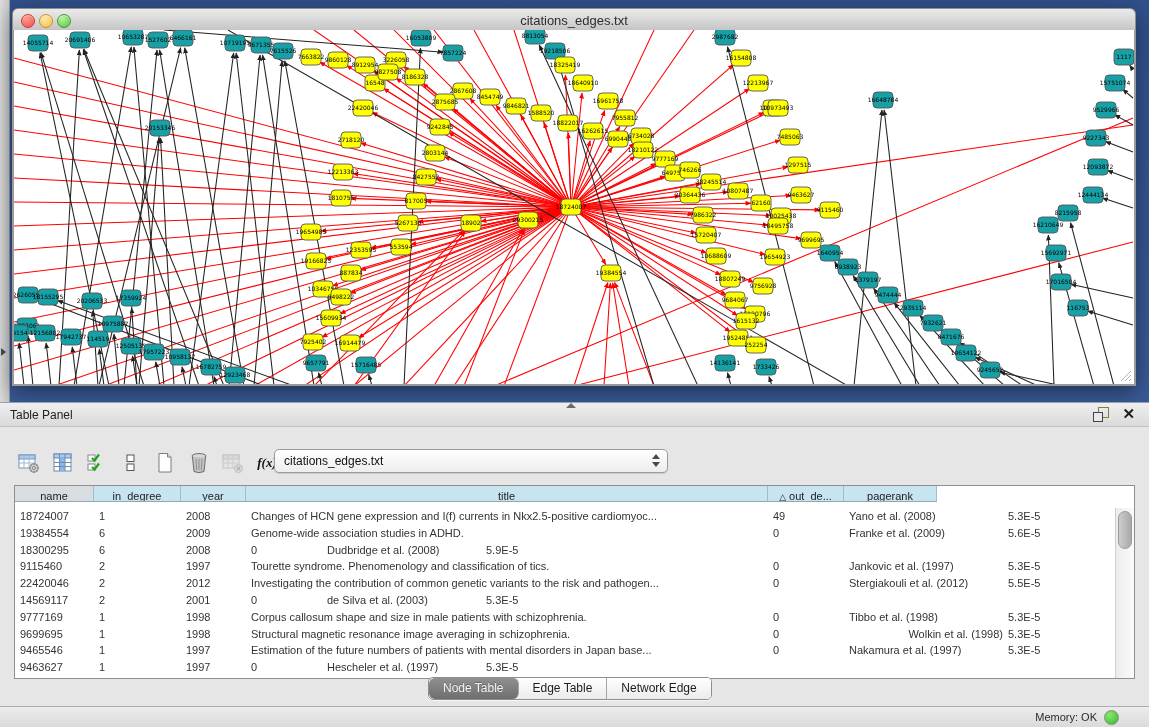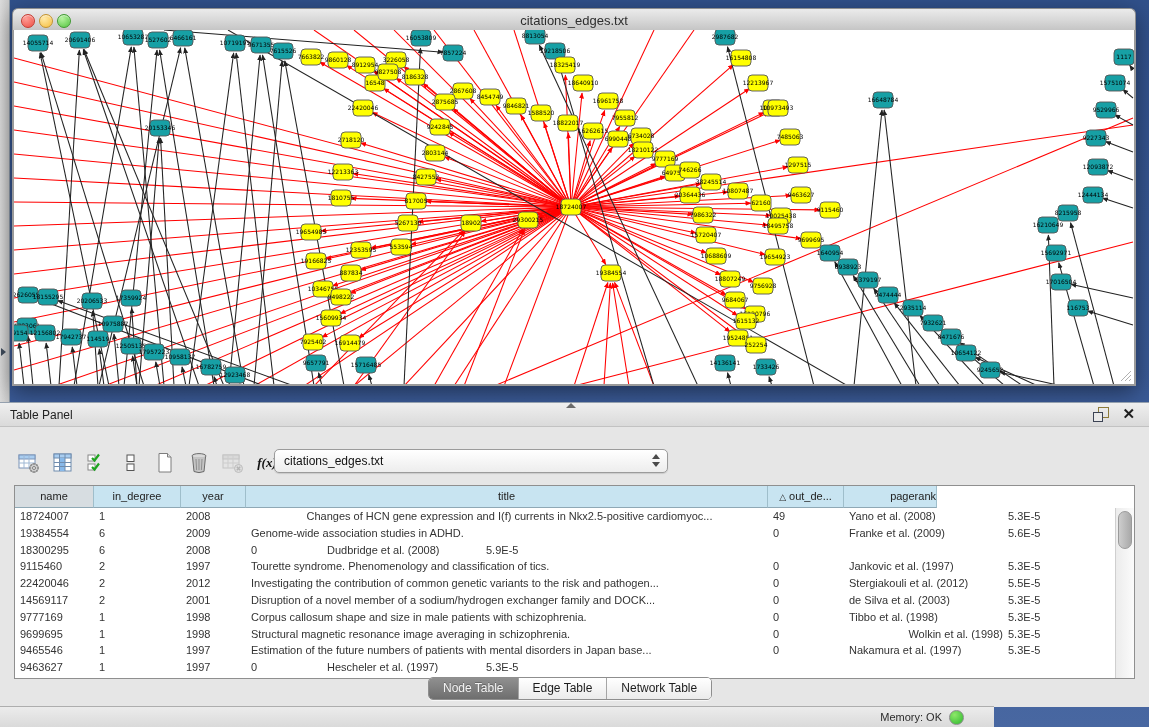--- a/index.html
+++ b/index.html
@@ -47,41 +47,41 @@
   .dropdown{position:absolute;left:274px;top:46px;width:392px;height:22px;
     background:linear-gradient(180deg,#ffffff,#ededed);border:1px solid #9b9b9b;border-radius:5px;
     box-shadow:0 1px 1px rgba(0,0,0,.12);}
   .dropdown .val{position:absolute;left:9px;top:4px;font-size:12px;color:#111;}
   .dd-arrows{position:absolute;right:7px;top:4px;}
   .dd-arrows .up{width:0;height:0;border-left:4px solid transparent;border-right:4px solid transparent;border-bottom:5px solid #4a4a4a;margin-bottom:3px;}
   .dd-arrows .dn{width:0;height:0;border-left:4px solid transparent;border-right:4px solid transparent;border-top:5px solid #4a4a4a;}
   
   .tbl{position:absolute;left:14px;top:82px;width:1119px;height:192px;background:#fff;border:1px solid #8f8f8f;}
   .tbl-head{position:absolute;left:0;top:0;height:22px;display:flex;}
-  .th{height:22px;box-sizing:border-box;background:#c8e4f1;border-right:1px solid #9fbecb;border-bottom:1px solid #8fa8b5;
+  .th{height:16px;box-sizing:border-box;background:#c8e4f1;border-right:1px solid #9fbecb;border-bottom:1px solid #8fa8b5;
     font-size:11px;color:#222;text-align:center;line-height:21px;overflow:hidden;white-space:nowrap;}
   .th.first{background:#d7dde1;}
   .sort-glyph{display:inline-block;margin-right:3px;font-size:9px;color:#2a2a2a;}
   .tbl-body{position:absolute;left:0;top:22px;right:18px;bottom:0;overflow:hidden;}
   .tr{display:flex;height:16.8px;}
   .td{box-sizing:border-box;padding-left:5px;font-size:11px;color:#333;line-height:16.5px;
     white-space:nowrap;overflow:hidden;}
   .vscroll{position:absolute;right:0;top:22px;bottom:0;width:18px;background:linear-gradient(90deg,#ececec,#fbfbfb);border-left:1px solid #cfcfcf;}
   .vthumb{position:absolute;left:2px;top:3px;width:12px;height:36px;border-radius:7px;
     background:linear-gradient(90deg,#cdcdcd,#a9a9a9);border:1px solid #9a9a9a;}
   
   .tabs{position:absolute;left:428px;top:274px;height:21px;display:flex;
     border:1px solid #8e8e8e;border-radius:5px;overflow:hidden;background:#f4f4f4;
     box-shadow:0 1px 1px rgba(255,255,255,.7);}
   .tab{height:21px;line-height:20px;font-size:12px;color:#1d1d1d;padding:0 14px;
     background:linear-gradient(180deg,#ffffff,#ebebeb);border-right:1px solid #a5a5a5;}
   .tab:last-child{border-right:none;}
-  .tab.sel{background:linear-gradient(180deg,#909090,#6e6e6e);color:#f3f3f3;text-shadow:0 -1px 0 rgba(0,0,0,.25);}
+  .tab.sel{background:linear-gradient(180deg,#909090,#6e6e6e);color:#f3f3f3;text-shadow:0 -1px 0 rgba(0,0,0,.25);border-radius:6px;}
   
-  .statusbar{position:absolute;left:0;top:706px;width:994px;height:21px;
+  .statusbar{position:absolute;left:0;top:706px;width:1149px;height:21px;
     background:linear-gradient(180deg,#ececec,#d9d9d9);border-top:1px solid #aeaeae;}
   .mem-label{position:absolute;right:52px;top:4px;font-size:11px;color:#2b2b2b;}
   .mem-dot{position:absolute;right:30px;top:3px;width:13px;height:13px;border-radius:50%;
     background:radial-gradient(circle at 35% 30%,#8ee76a,#2db92d);border:1px solid #8a8a8a;}
 </style>
 </head>
 <body>
 
 <div class="left-strip">
   <div class="strip-handle"></div>
@@ -879,28 +879,28 @@
     </div>
   </div>
 
   <div class="tbl">
     <div class="tbl-head" id="tblhead">
         <div class="th first" style="width: 79px;"><span>name</span></div>
         <div class="th" style="width: 87px;"><span>in_degree</span></div>
         <div class="th" style="width: 65px;"><span>year</span></div>
         <div class="th" style="width: 522px;"><span>title</span></div>
         <div class="th" style="width: 76px;"><span class="sort-glyph">△</span><span>out_de...</span></div>
-        <div class="th" style="width: 93px; text-align: right;"><span>pagerank</span></div>
+        <div class="th" style="width: 93px;"><span>pagerank</span></div>
       </div>
     <div class="tbl-body" id="tblbody">
         <div class="tr">
           <div class="td" style="width: 79px;">18724007</div>
           <div class="td" style="width: 87px;">1</div>
           <div class="td" style="width: 65px;">2008</div>
-          <div class="td" style="width: 522px; text-align: center;">Changes of HCN gene expression and I(f) currents in Nkx2.5-positive cardiomyoc...</div>
+          <div class="td" style="width: 522px;">Changes of HCN gene expression and I(f) currents in Nkx2.5-positive cardiomyoc...</div>
           <div class="td" style="width: 76px;">49</div>
           <div class="td" style="width: 159px;">Yano et al. (2008)</div>
           <div class="td" style="width: 93px;">5.3E-5</div>
         </div>
         <div class="tr">
           <div class="td" style="width: 79px;">19384554</div>
           <div class="td" style="width: 87px;">6</div>
           <div class="td" style="width: 65px;">2009</div>
           <div class="td" style="width: 522px;">Genome-wide association studies in ADHD.</div>
           <div class="td" style="width: 76px;">0</div>
@@ -930,21 +930,20 @@
           <div class="td" style="width: 65px;">2012</div>
           <div class="td" style="width: 522px;">Investigating the contribution of common genetic variants to the risk and pathogen...</div>
           <div class="td" style="width: 76px;">0</div>
           <div class="td" style="width: 159px;">Stergiakouli et al. (2012)</div>
           <div class="td" style="width: 93px;">5.5E-5</div>
         </div>
         <div class="tr">
           <div class="td" style="width: 79px;">14569117</div>
           <div class="td" style="width: 87px;">2</div>
           <div class="td" style="width: 65px;">2001</div>
-          <div class="td" style="width: 522px;">Disruption of a novel member of a sodium/hydrogen exchanger family and DOCK...</div>
           <div class="td" style="width: 76px;">0</div>
           <div class="td" style="width: 159px;">de Silva et al. (2003)</div>
           <div class="td" style="width: 93px;">5.3E-5</div>
         </div>
         <div class="tr">
           <div class="td" style="width: 79px;">9777169</div>
           <div class="td" style="width: 87px;">1</div>
           <div class="td" style="width: 65px;">1998</div>
           <div class="td" style="width: 522px;">Corpus callosum shape and size in male patients with schizophrenia.</div>
           <div class="td" style="width: 76px;">0</div>
@@ -979,20 +978,20 @@
         </div>
       </div>
     <div class="vscroll">
       <div class="vthumb"></div>
     </div>
   </div>
 
   <div class="tabs" id="tabbar">
       <div class="tab sel">Node Table</div>
       <div class="tab">Edge Table</div>
-      <div class="tab">Network Table</div>
+      <div class="tab">Network Edge</div>
     </div>
 </div>
 
 <div class="statusbar">
   <span class="mem-label">Memory: OK</span>
   <div class="mem-dot"></div>
 </div>
 
 </body></html>

